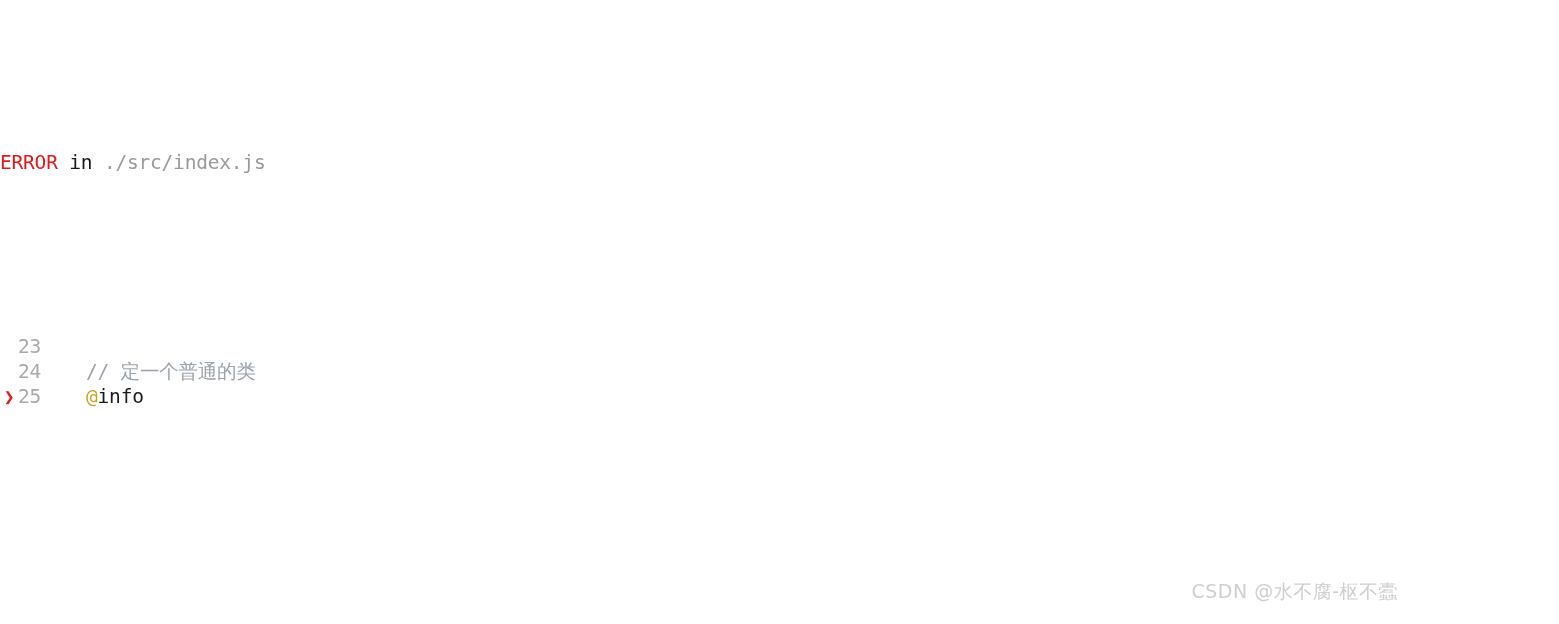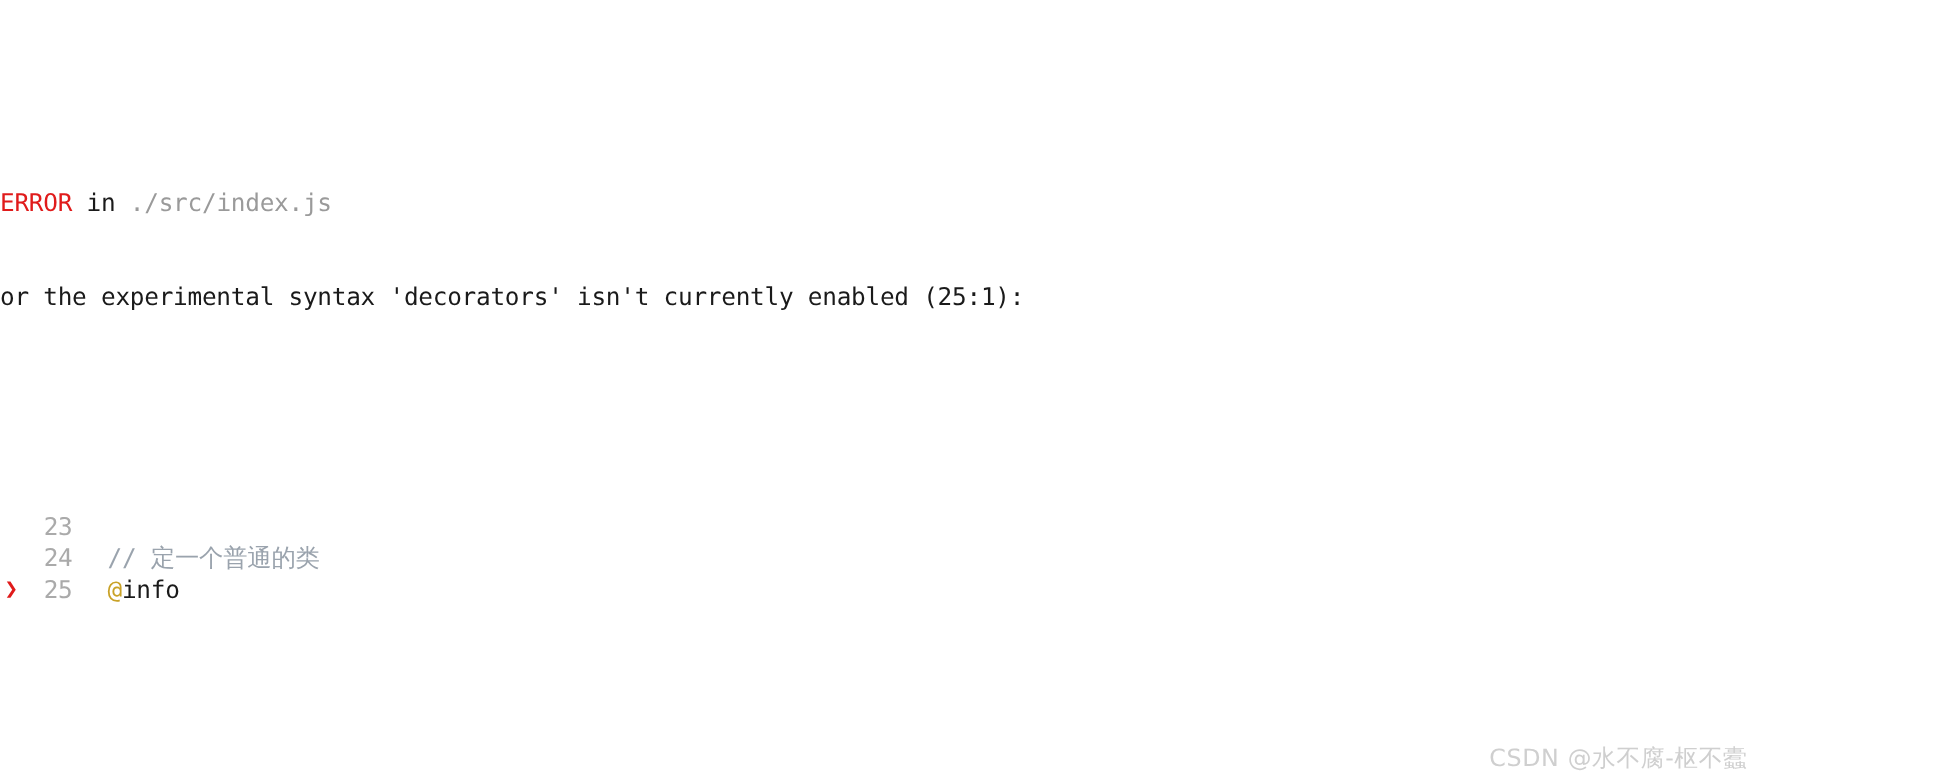--- a/index.html
+++ b/index.html
@@ -55,21 +55,20 @@
   .gutter-mark {
     width: 18px;
     text-align: center;
     color: #e01b1b;
     flex: 0 0 18px;
     font-size: 18px;
   }
   .lineno {
     width: 40px;
     flex: 0 0 40px;
-    text-align: right;
     color: #aaaaaa;
     padding-right: 0;
   }
   .bar {
     flex: 0 0 28px;
     width: 28px;
     position: relative;
   }
   .bar::after {
     content: "";
@@ -83,38 +82,37 @@
   .code-text { flex: 1 1 auto; white-space: pre; }
 
   .tok-comment { color: #9aa3ad; }
   .tok-at      { color: #c9a227; }
   .tok-ident   { color: #1a1a1a; }
 
   
   .watermark {
     position: absolute;
     right: 8px;
-    bottom: 4px;
+    bottom: 20px;
     color: #cfcfcf;
     font-family: "DejaVu Sans", "Liberation Sans", sans-serif;
     font-size: 19px;
     letter-spacing: 0.5px;
     pointer-events: none;
     white-space: nowrap;
   }
 </style>
 </head>
 <body>
 
 <div id="console">
 
   
   <div class="err-head">
     <div class="err-line"><span class="kw-error">ERROR</span><span class="plain"> in </span><span class="dim">./src/index.js</span></div>
-    <div class="err-line plain">or the experimental syntax 'decorators' isn't currently enabled (25:1):</div>
   </div>
 
   
   <div class="code-frame" id="code-frame"><div class="code-row"><span class="gutter-mark"></span><span class="lineno">23</span><span class="bar"></span><span class="code-text"><span class="plain"></span></span></div><div class="code-row"><span class="gutter-mark"></span><span class="lineno">24</span><span class="bar"></span><span class="code-text"><span class="tok-comment">// 定一个普通的类</span></span></div><div class="code-row"><span class="gutter-mark">❯</span><span class="lineno">25</span><span class="bar"></span><span class="code-text"><span class="tok-at">@</span><span class="tok-ident">info</span></span></div></div>
 
   
   
 
   
   

